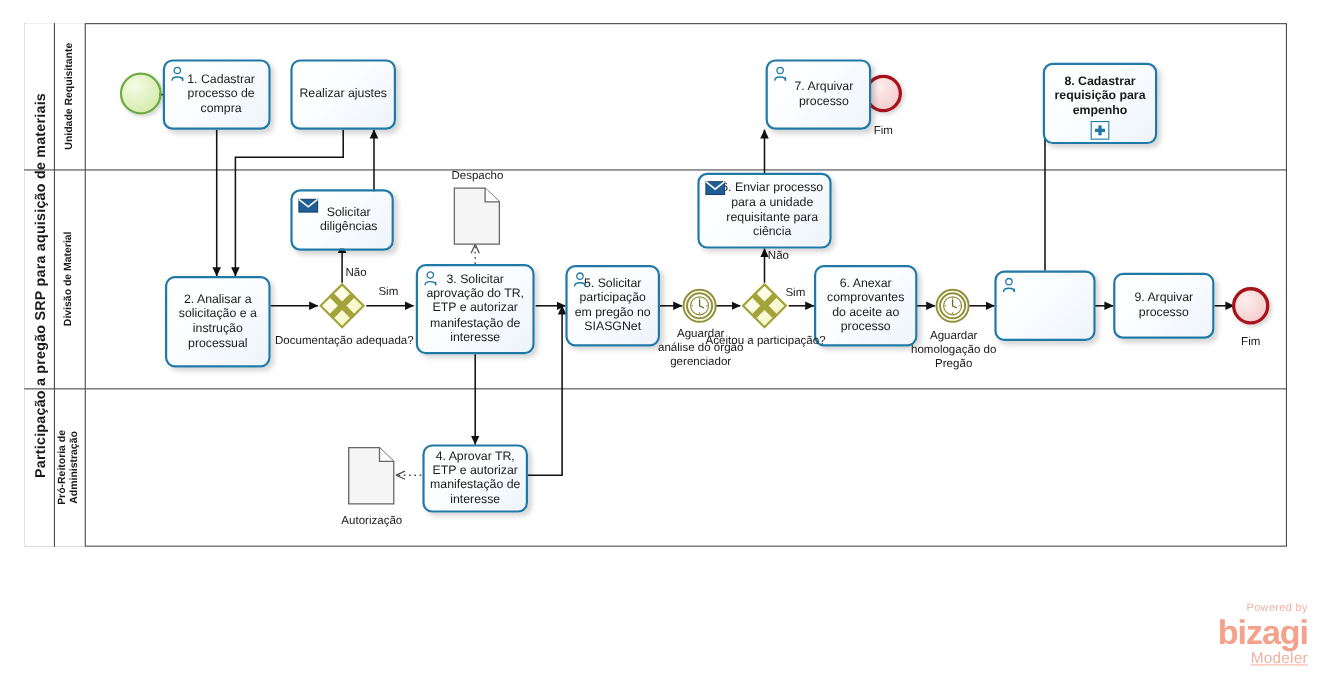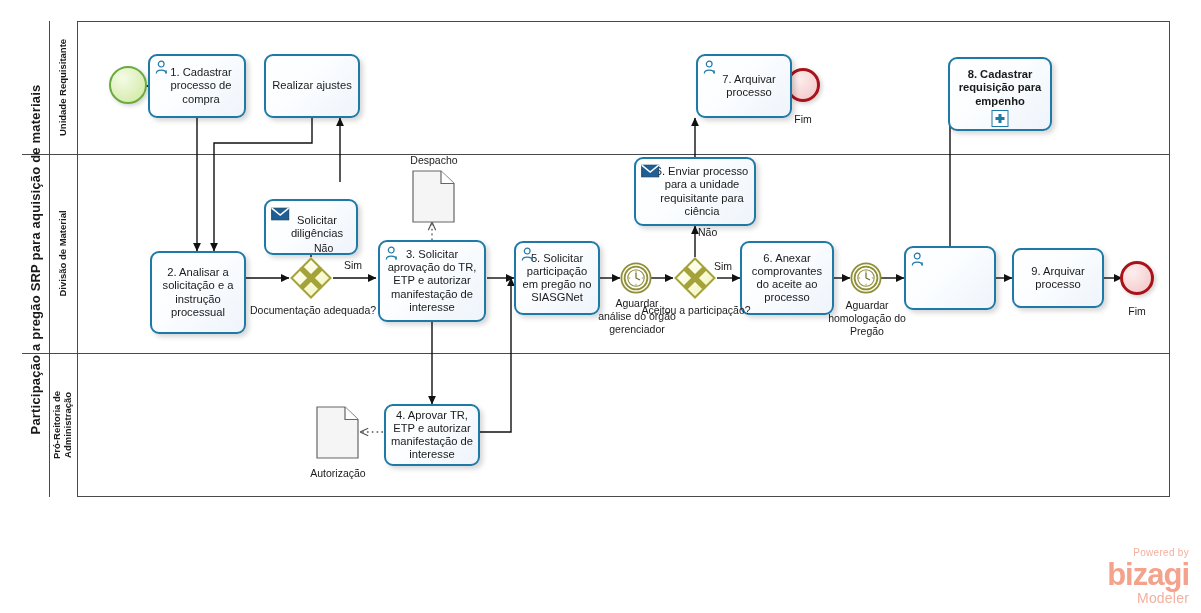--- a/index.html
+++ b/index.html
@@ -69,21 +69,21 @@
 
   svg.flows{position:absolute;left:0;top:0;width:1201px;height:613px;
             pointer-events:none;overflow:visible;}
 
   
   .logo{position:absolute;right:12px;bottom:8px;text-align:right;
         color:#f0a794;line-height:1;}
   .logo .pw{font-size:10px;letter-spacing:.3px;color:#f3b1a0;}
   .logo .bz{font-size:31px;font-weight:bold;letter-spacing:-1px;
             color:#f4a28c;margin:1px 0;}
-  .logo .md{font-size:14px;color:#f3b1a0;letter-spacing:.2px;}
+  .logo .md{font-size:14px;color:#f3b1a0;letter-spacing:.2px;text-decoration:underline;}
 </style>
 </head>
 <body>
 
 <div id="canvas">
 
   <div class="pool"></div>
 
   <div class="pool-title">
     <span>Participação a pregão SRP para aquisição de materiais</span>
@@ -195,21 +195,21 @@
       </svg>
     </span>
     <span class="lbl" style="padding-left:10px;">7. Arquivar processo</span>
   </div>
 
   <div class="task bold" style="left:948px;top:57px;width:104px;height:74px;">
     <span class="lbl" style="margin-bottom:12px;">8. Cadastrar requisição para empenho</span>
     <span class="sub-marker"></span>
   </div>
 
-  <div class="task" style="left:264px;top:199px;width:94px;height:56px;">
+  <div class="task" style="left:264px;top:172px;width:94px;height:56px;">
     <span class="t-ico" style="top:6px;">
       <svg width="19" height="14" viewBox="0 0 19 14">
         <rect x="0.7" y="1.2" width="17" height="11.6" fill="#1f5f96" stroke="#17456d" stroke-width="1"></rect>
         <path d="M0.7,1.2 L9.2,8 L17.7,1.2" fill="none" stroke="#ffffff" stroke-width="1.5"></path>
       </svg>
     </span>
     <span class="lbl" style="padding-left:12px;">Solicitar diligências</span>
   </div>
 
   <div class="task" style="left:150px;top:251px;width:96px;height:83px;">

